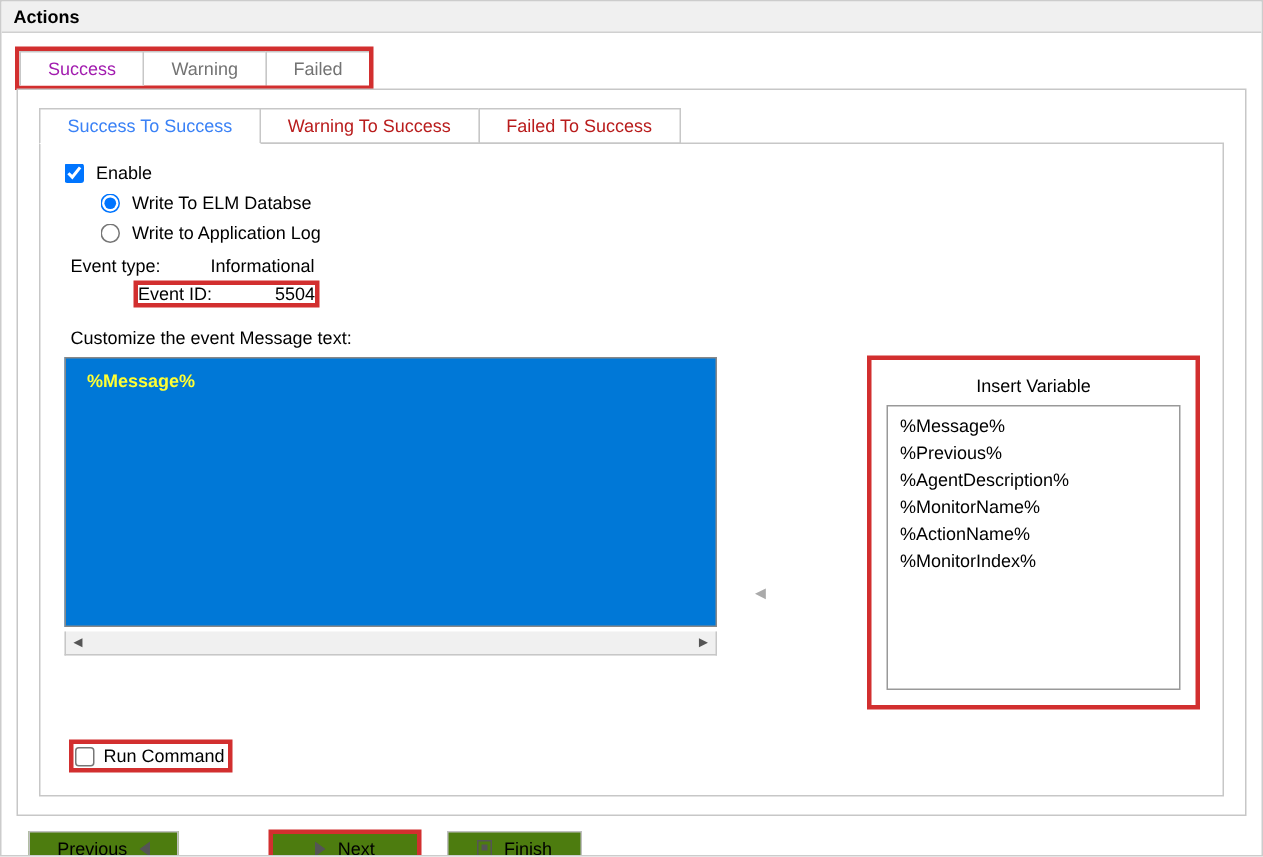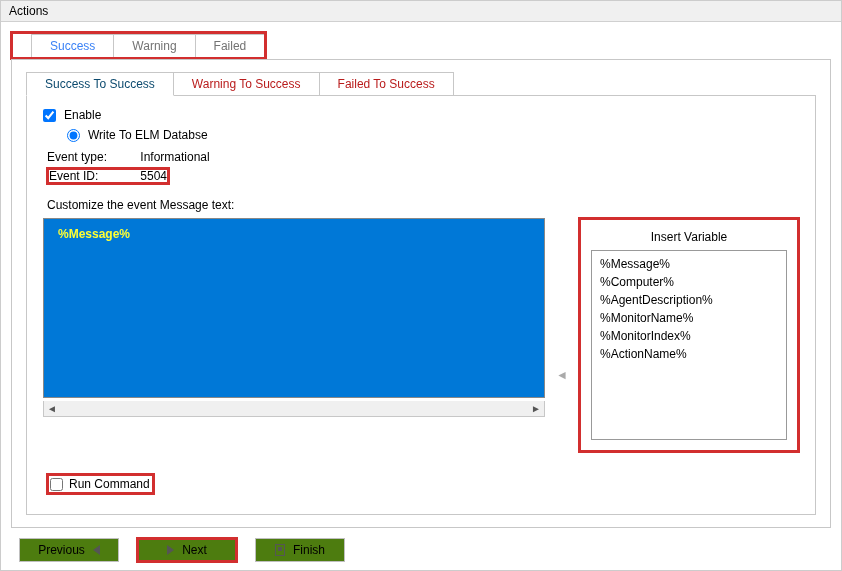--- a/index.html
+++ b/index.html
@@ -14,40 +14,40 @@
       width: 842px;
       height: 571px;
       overflow: hidden;
       border: 1px solid #ccc;
       position: relative;
     }
     .title-bar {
       background: #f0f0f0;
       border-bottom: 1px solid #d0d0d0;
       padding: 3px 8px;
-      font-weight: normal;
+      font-weight: bold;
     }
     .outer-tab {
       padding: 4px 18px;
       border: 1px solid #c7c7c7;
       border-bottom: none;
       background: #fff;
       cursor: pointer;
       color: #737373;
       margin-right: -1px;
     }
     .outer-tab.active {
-      color: #3b82f6;
+      color: #a21caf;
       position: relative;
       z-index: 2;
-      margin-left: 18px;
     }
     .highlight-red {
       outline: 3px solid #d22f2f;
       outline-offset: -2px;
+      margin-left: 43px;
     }
     .outer-tabs-wrap {
       display: inline-flex;
       padding:2px;
     }
     .inner-area {
       border: 1px solid #c7c7c7;
       margin: 0 10px 10px 10px;
       padding: 12px 0 12px 0;
       position: relative;
@@ -60,21 +60,21 @@
     .inner-tab {
       padding: 4px 18px;
       border: 1px solid #c7c7c7;
       background: #fff;
       cursor: pointer;
       color: #b91c1c;
       margin-right:-1px;
       position:relative;
     }
     .inner-tab.active {
-      color: #0c4a6e;
+      color: #3b82f6;
       border-bottom: 1px solid #fff;
       z-index: 3;
     }
     .inner-content {
       border: 1px solid #c7c7c7;
       margin: -1px 14px 0 14px;
       padding: 12px 16px 16px 16px;
       min-height: 420px;
       position:relative;
     }
@@ -103,21 +103,21 @@
     .event-id-box {
       display:inline-block;
       padding:1px 2px;
     }
     .customize-label {
       margin-top:14px;
       margin-left:4px;
     }
     .main-cols {
       display:flex;
-      gap:8px;
+      gap:20px;
       margin-top:6px;
       align-items:flex-start;
     }
     .message-wrap{
       flex:1;
       max-width:560px;
     }
     .message-area {
       width: 100%;
       height: 180px;
@@ -239,20 +239,24 @@
   <div class="inner-content">
     <div class="checkbox-row">
       <input type="checkbox" checked="" style="">
       <label>Enable</label>
     </div>
     <div class="radio-group">
       <div class="radio-row">
         <input type="radio" name="writeto" checked="" style="">
         <label>Write To ELM Databse</label>
       </div>
+      <div class="radio-row">
+        <input type="radio" name="writeto" style="">
+        <label>Write to Application Log</label>
+      </div>
     </div>
 
     <div class="field-row">
       <span class="field-label">Event type:</span>
       <span>Informational</span>
     </div>
     <div class="field-row">
       <span class="event-id-box highlight-red">
         <span class="field-label" style="width:88px;">Event ID:</span>
         <span>5504</span>
@@ -270,25 +274,25 @@
           <div class="sbtn">►</div>
         </div>
       </div>
 
       <div class="arrow-divider">◄</div>
 
       <div class="insert-var-panel highlight-red">
         <div class="insert-var-title">Insert Variable</div>
         <div class="var-list" id="var-list">
             <div>%Message%</div>
-            <div>%Computer%</div>
+            <div>%Previous%</div>
             <div>%AgentDescription%</div>
             <div>%MonitorName%</div>
+            <div>%ActionName%</div>
             <div>%MonitorIndex%</div>
-            <div>%ActionName%</div>
           </div>
       </div>
     </div>
 
     <div class="run-command-row highlight-red">
       <input type="checkbox" style="">
       <label>Run Command</label>
     </div>
   </div>
 </div>

